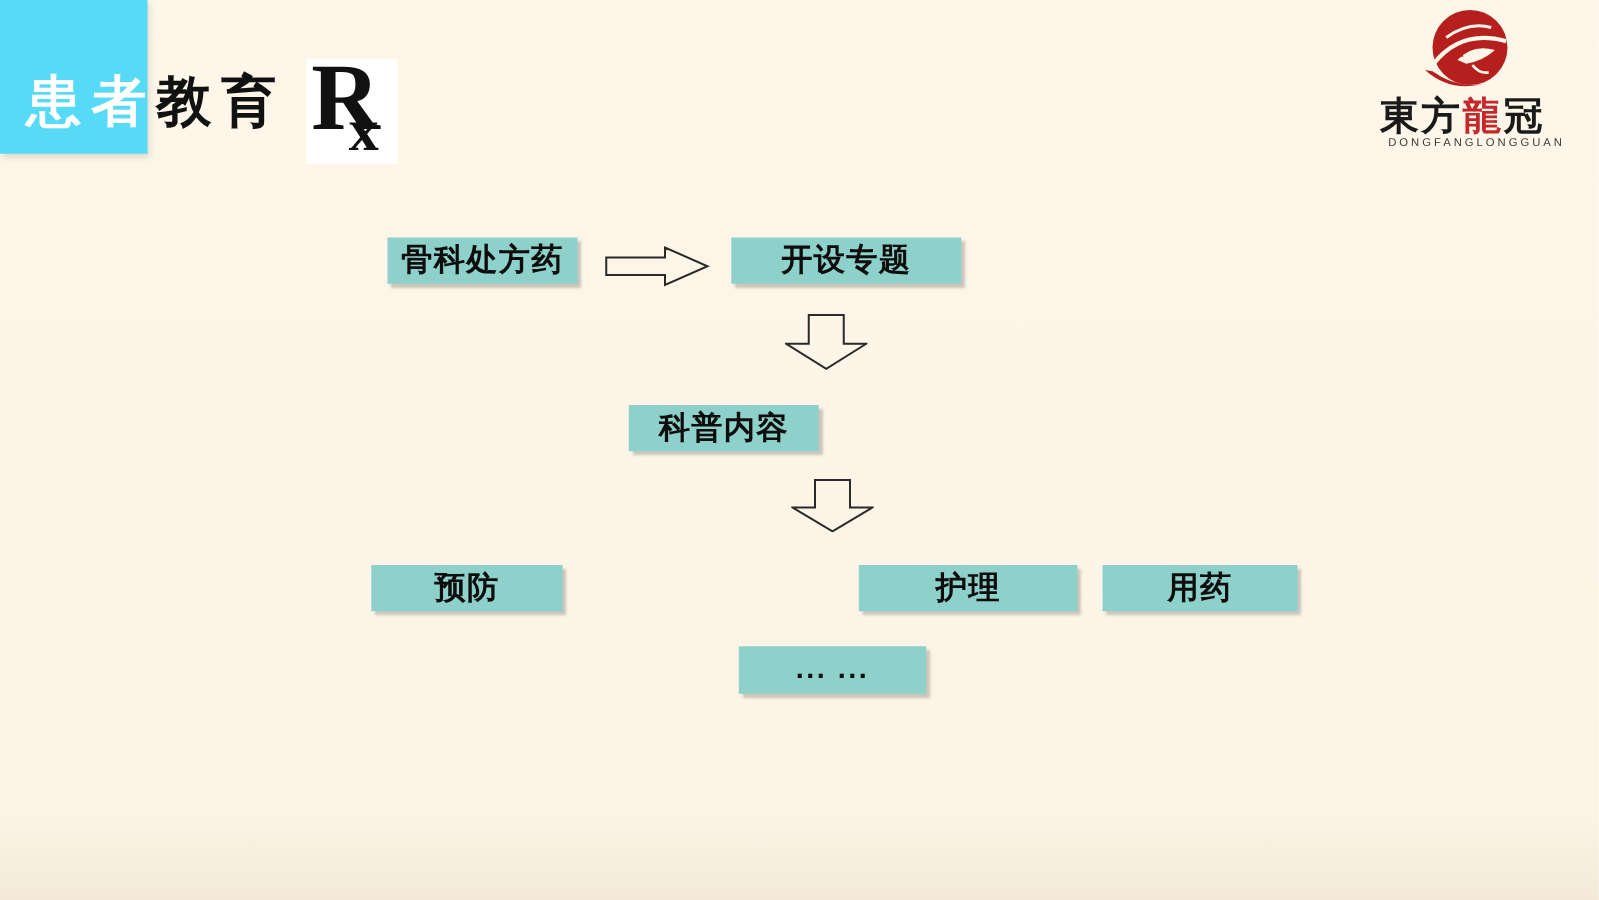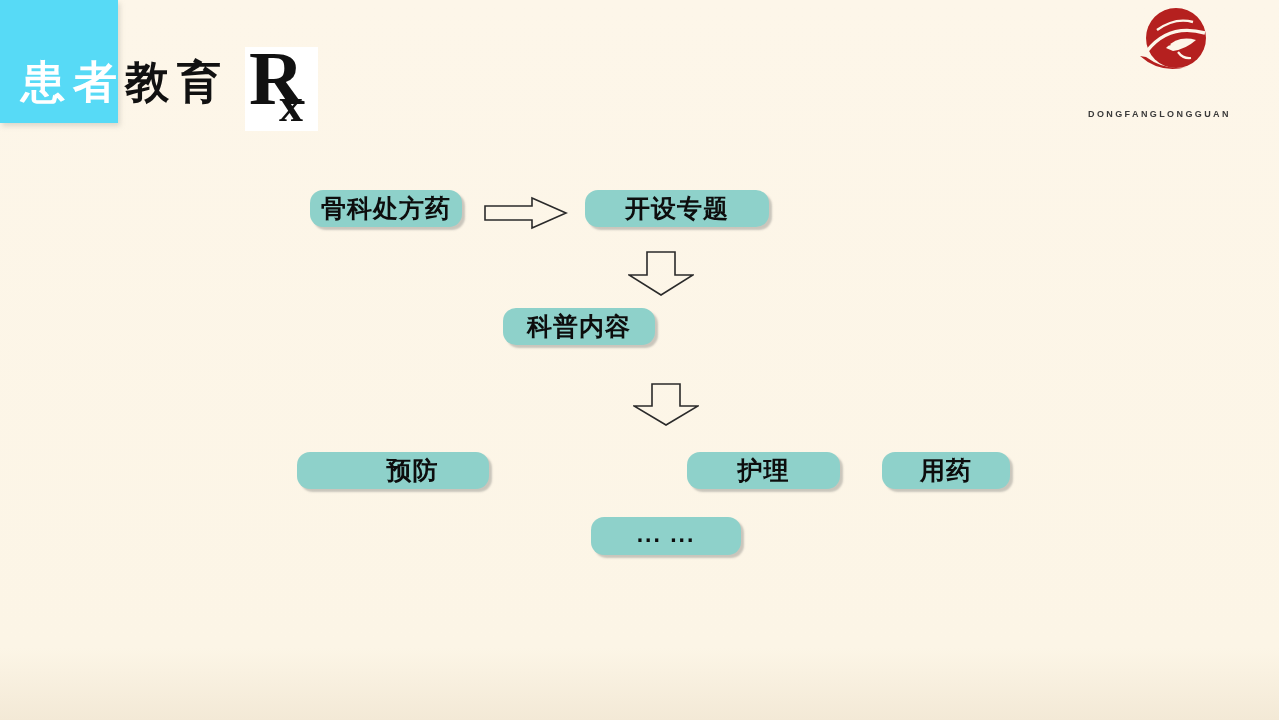--- a/index.html
+++ b/index.html
@@ -51,46 +51,45 @@
   .logo-cn {
     position: absolute; left: 1088px; top: 72px; width: 164px;
     text-align: center;
     font-family: "Liberation Serif", "DejaVu Serif", serif;
     font-size: 31px; font-weight: bold; color: #1a1a1a;
     letter-spacing: 2px; white-space: nowrap;
   }
   .logo-cn .red { color: var(--logo-red, #c3282a); }
   .logo-latin {
     position: absolute; left: 1088px; top: 109px; width: 164px;
-    text-align: left;
-    font-size: 9px; font-weight: bold; color: #3a3a3a;
+    text-align: right;
+    font-size: 9px; font-weight: normal; color: #3a3a3a;
     letter-spacing: 2.4px; white-space: nowrap;
   }
 
   
   .fbox {
     position: absolute;
     height: 37px;
     background: var(--box-teal, #8ed1ca);
     color: #0d0d0d;
     font-size: 25px; font-weight: bold;
     text-align: center; line-height: 37px;
     letter-spacing: 1px;
     box-shadow: 3px 3px 2px rgba(140,140,135,0.45);
     white-space: nowrap;
-    border-radius: 13px;
   }
   .b1 { left: 310px; top: 190px; width: 152px; }
   .b2 { left: 585px; top: 190px; width: 184px; }
-  .b3 { left: 503px; top: 308px; width: 152px; }
+  .b3 { left: 503px; top: 324px; width: 152px; }
   .b4 { left: 679px; top: 320px; width: 152px; }
-  .b5 { left: 297px; top: 452px; width: 153px; padding-left: 39px; }
+  .b5 { left: 297px; top: 452px; width: 153px; }
   .b6 { left: 492px; top: 452px; width: 153px; }
-  .b7 { left: 687px; top: 452px; width: 153px; }
-  .b8 { left: 882px; top: 452px; width: 128px; }
+  .b7 { left: 687px; top: 452px; width: 175px; }
+  .b8 { left: 882px; top: 452px; width: 156px; }
   .b9 { left: 591px; top: 517px; width: 150px; height: 38px; line-height: 34px; font-size: 23px; letter-spacing: 2px; }
 
   .arrow { position: absolute; }
   .arrow-right { left: 484px; top: 196px; }
   .arrow-down-1 { left: 628px; top: 251px; }
   .arrow-down-2 { left: 633px; top: 383px; }
   .arrow polygon { fill: none; stroke: #2a2a2a; stroke-width: 1.6; stroke-linejoin: miter; }
 </style>
 </head>
 <body>
@@ -108,20 +107,21 @@
   <svg class="logo-emblem" width="80" height="70" viewBox="0 0 80 70">
     <circle cx="43" cy="33" r="30" fill="#b5201f"></circle>
     <path d="M7 51 Q27 69 54 62 Q32 66 13 52 Z" fill="#b5201f"></path>
     <path d="M14 46 Q36 18 72 28" stroke="#fdf6e9" stroke-width="3.4" fill="none"></path>
     <path d="M24 25 Q42 12 60 17" stroke="#fdf6e9" stroke-width="2.4" fill="none"></path>
     <path d="M33 43 Q45 30 63 35 Q53 44 40 46 Z" fill="#fdf6e9"></path>
     <path d="M38 40 Q33 34 27 36 Q31 42 38 40 Z" fill="#b5201f"></path>
     <circle cx="57" cy="31" r="1.8" fill="#b5201f"></circle>
     <path d="M45 47 Q50 54 58 53" stroke="#fdf6e9" stroke-width="2.2" fill="none"></path>
   </svg>
+  <div class="logo-cn"><span>東方</span><span class="red">龍</span><span>冠</span></div>
   <div class="logo-latin">DONGFANGLONGGUAN</div>
 
   <div class="fbox b1">骨科处方药</div>
   <svg class="arrow arrow-right" width="84" height="34" viewBox="0 0 84 34">
     <polygon points="1,10 48,10 48,2 82,17 48,32 48,24 1,24"></polygon>
   </svg>
   <div class="fbox b2">开设专题</div>
 
   <svg class="arrow arrow-down-1" width="66" height="45" viewBox="0 0 66 45">
     <polygon points="19,1 47,1 47,24 65,24 33,44 1,24 19,24"></polygon>

